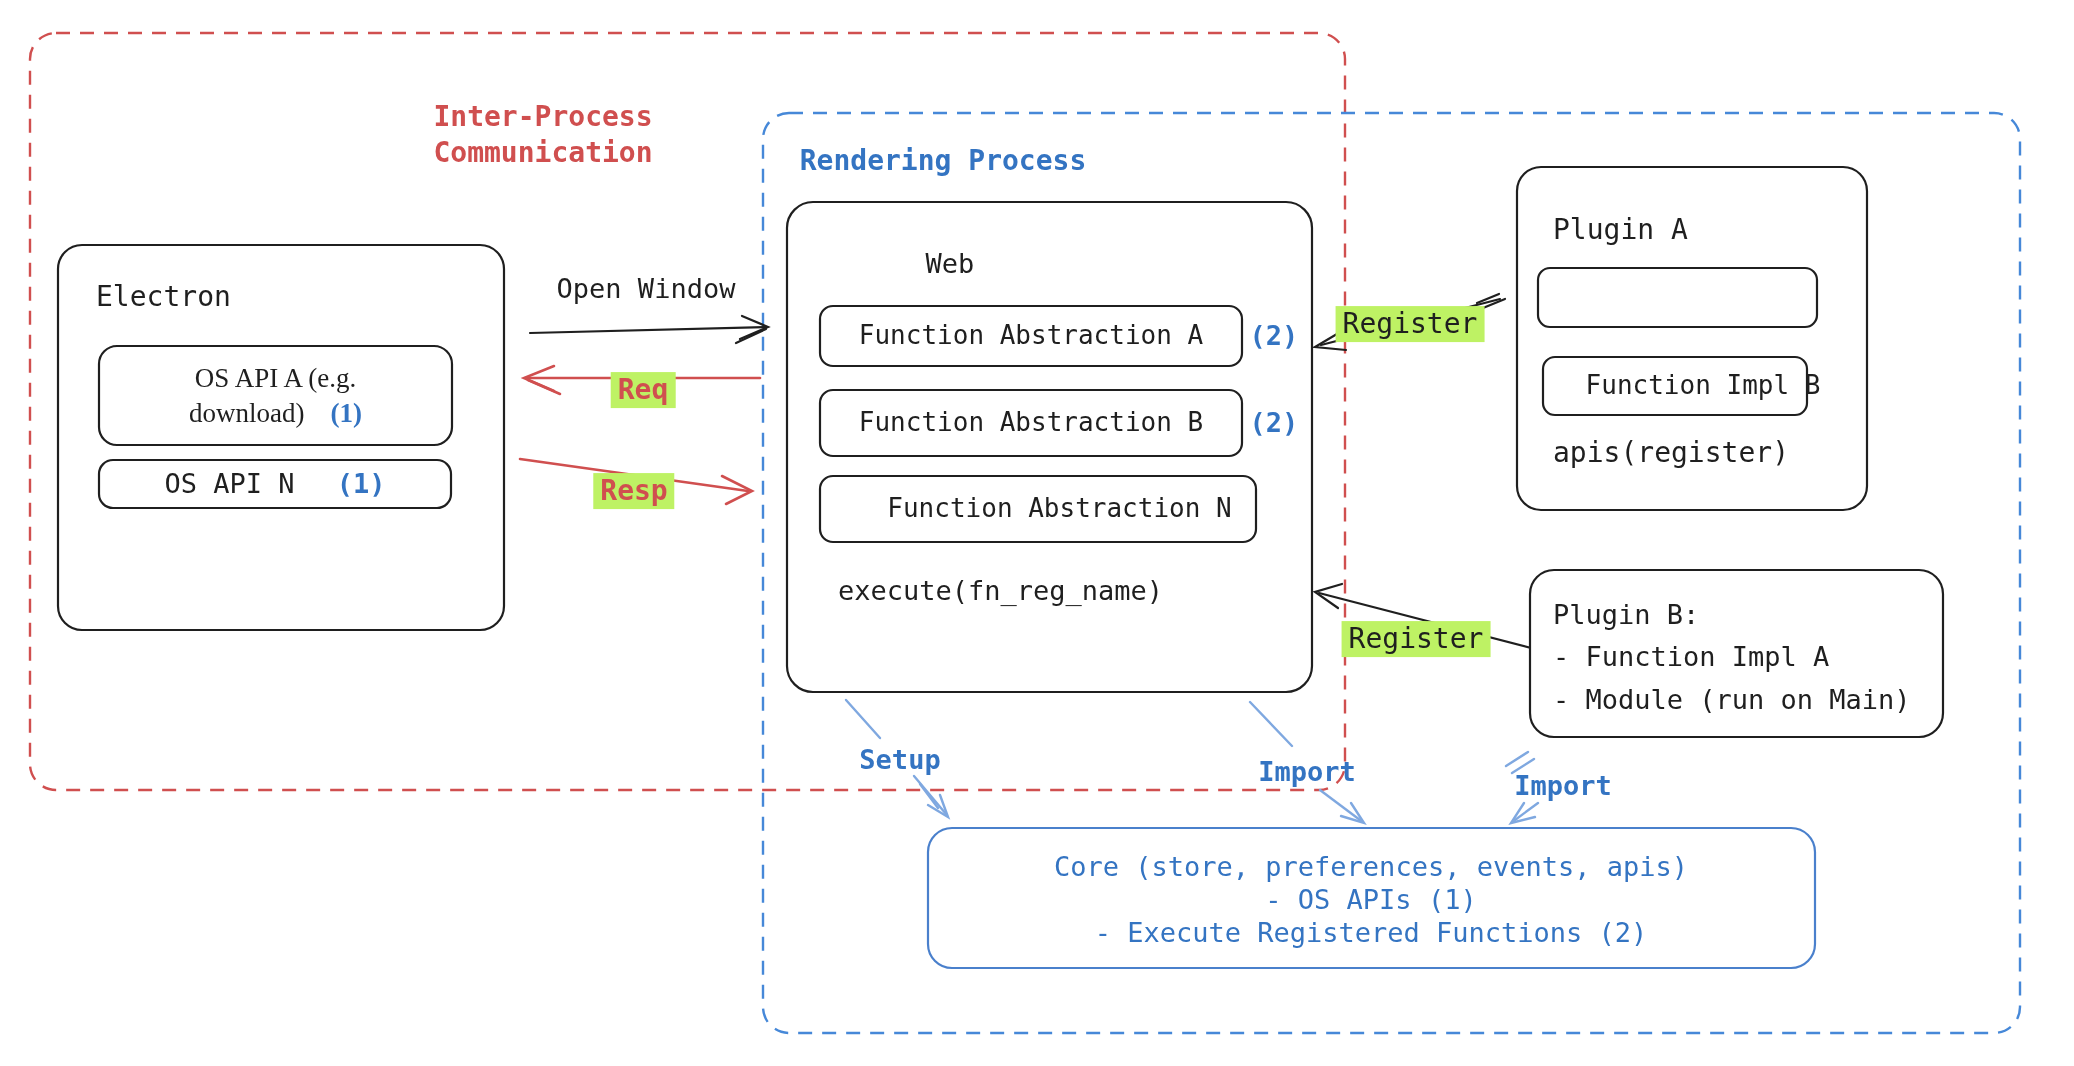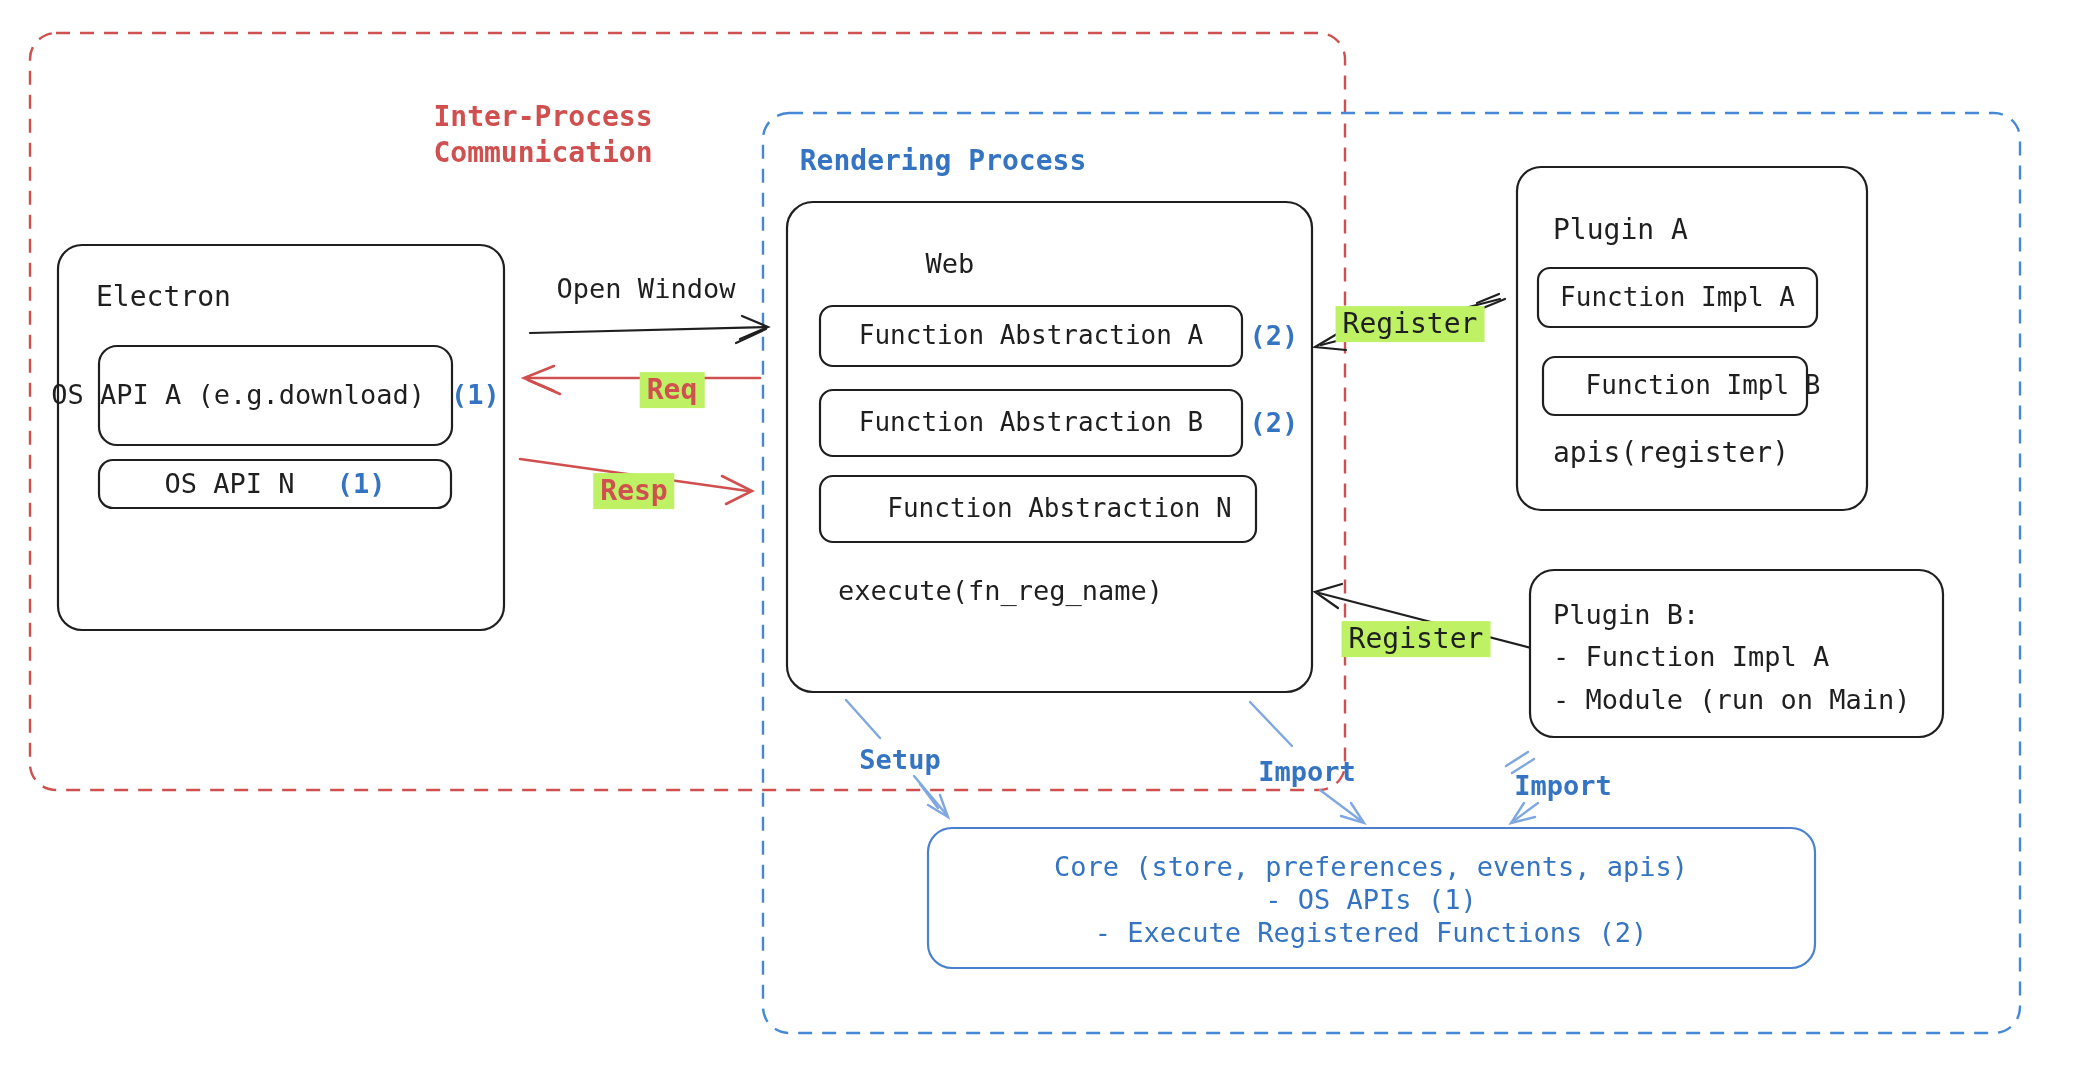--- a/index.html
+++ b/index.html
@@ -19,21 +19,21 @@
   .arrow-blue{fill:none;stroke:var(--blue_arrow);stroke-width:2.4;stroke-linecap:round;}
   .t{position:absolute;color:var(--ink);font-size:27px;font-weight:500;
      white-space:pre;line-height:1.28;}
   .center{transform:translate(-50%,-50%);}
   .vcenter{transform:translateY(-50%);}
   .tc{text-align:center;}
   .blue{color:var(--blue);font-weight:600;}
   .red{color:var(--red);font-weight:600;margin-top:13px;}
   .bgw{background:#bef264;padding:0 7px;}
   .fx{position:absolute;display:flex;align-items:center;justify-content:center;}
-  .col{}
+  .col{flex-direction:column;font-family:Liberation Serif, serif;}
   .fs28{font-size:28px;} .fs26{font-size:26px;}
 </style>
 </head>
 <body>
 
 <div class="canvas">
 
   <svg width="2074" height="1066" viewBox="0 0 2074 1066">
 
     <rect class="dash-red" x="30" y="33" width="1315" height="757" rx="26"></rect>
@@ -97,36 +97,35 @@
     <span>OS API A (e.g.</span>
     <span><span>download)</span><span class="blue" style="margin-left:26px;">(1)</span></span>
   </div>
 
   <div class="fx t" style="left:99px;top:460px;width:352px;height:48px;">
     <span>OS API N</span>
     <span class="blue" style="margin-left:42px;">(1)</span>
   </div>
 
   <div class="t center" style="left:646px;top:289px;">Open Window</div>
-  <div class="t center red bgw fs28" style="left:672px;top:377px;">Req</div>
+  <div class="t center red bgw fs28" style="left:643px;top:377px;">Req</div>
   <div class="t center red bgw fs28" style="left:634px;top:478px;">Resp</div>
 
   <div class="t center" style="left:950px;top:264px;">Web</div>
   <div class="fx t fs26" style="left:820px;top:306px;width:422px;height:60px;">Function Abstraction A</div>
   <div class="t center blue" style="left:1274px;top:336px;">(2)</div>
   <div class="fx t fs26" style="left:820px;top:390px;width:422px;height:66px;">Function Abstraction B</div>
   <div class="t center blue" style="left:1274px;top:423px;">(2)</div>
   <div class="fx t fs26" style="left:820px;top:476px;width:479px;height:66px;">Function Abstraction N</div>
   <div class="t vcenter" style="left:838px;top:591px;">execute(fn_reg_name)</div>
 
   <div class="t center bgw fs28" style="left:1410px;top:324px;">Register</div>
   <div class="t center bgw fs28" style="left:1416px;top:639px;">Register</div>
 
   <div class="t vcenter fs28" style="left:1553px;top:230px;">Plugin A</div>
-  <div class="fx t fs26" style="left:1538px;top:268px;width:279px;height:59px;">Function Impl A</div>
   <div class="fx t fs26" style="left:1543px;top:357px;width:264px;height:58px;margin-left:28px;">Function Impl B</div>
   <div class="t vcenter fs28" style="left:1553px;top:453px;">apis(register)</div>
 
   <div class="t vcenter" style="left:1553px;top:615px;">Plugin B:</div>
   <div class="t vcenter" style="left:1553px;top:657px;">- Function Impl A</div>
   <div class="t vcenter" style="left:1553px;top:700px;">- Module (run on Main)</div>
 
   <div class="t center blue" style="left:900px;top:760px;">Setup</div>
   <div class="t center blue" style="left:1307px;top:772px;">Import</div>
   <div class="t center blue" style="left:1563px;top:786px;">Import</div>

